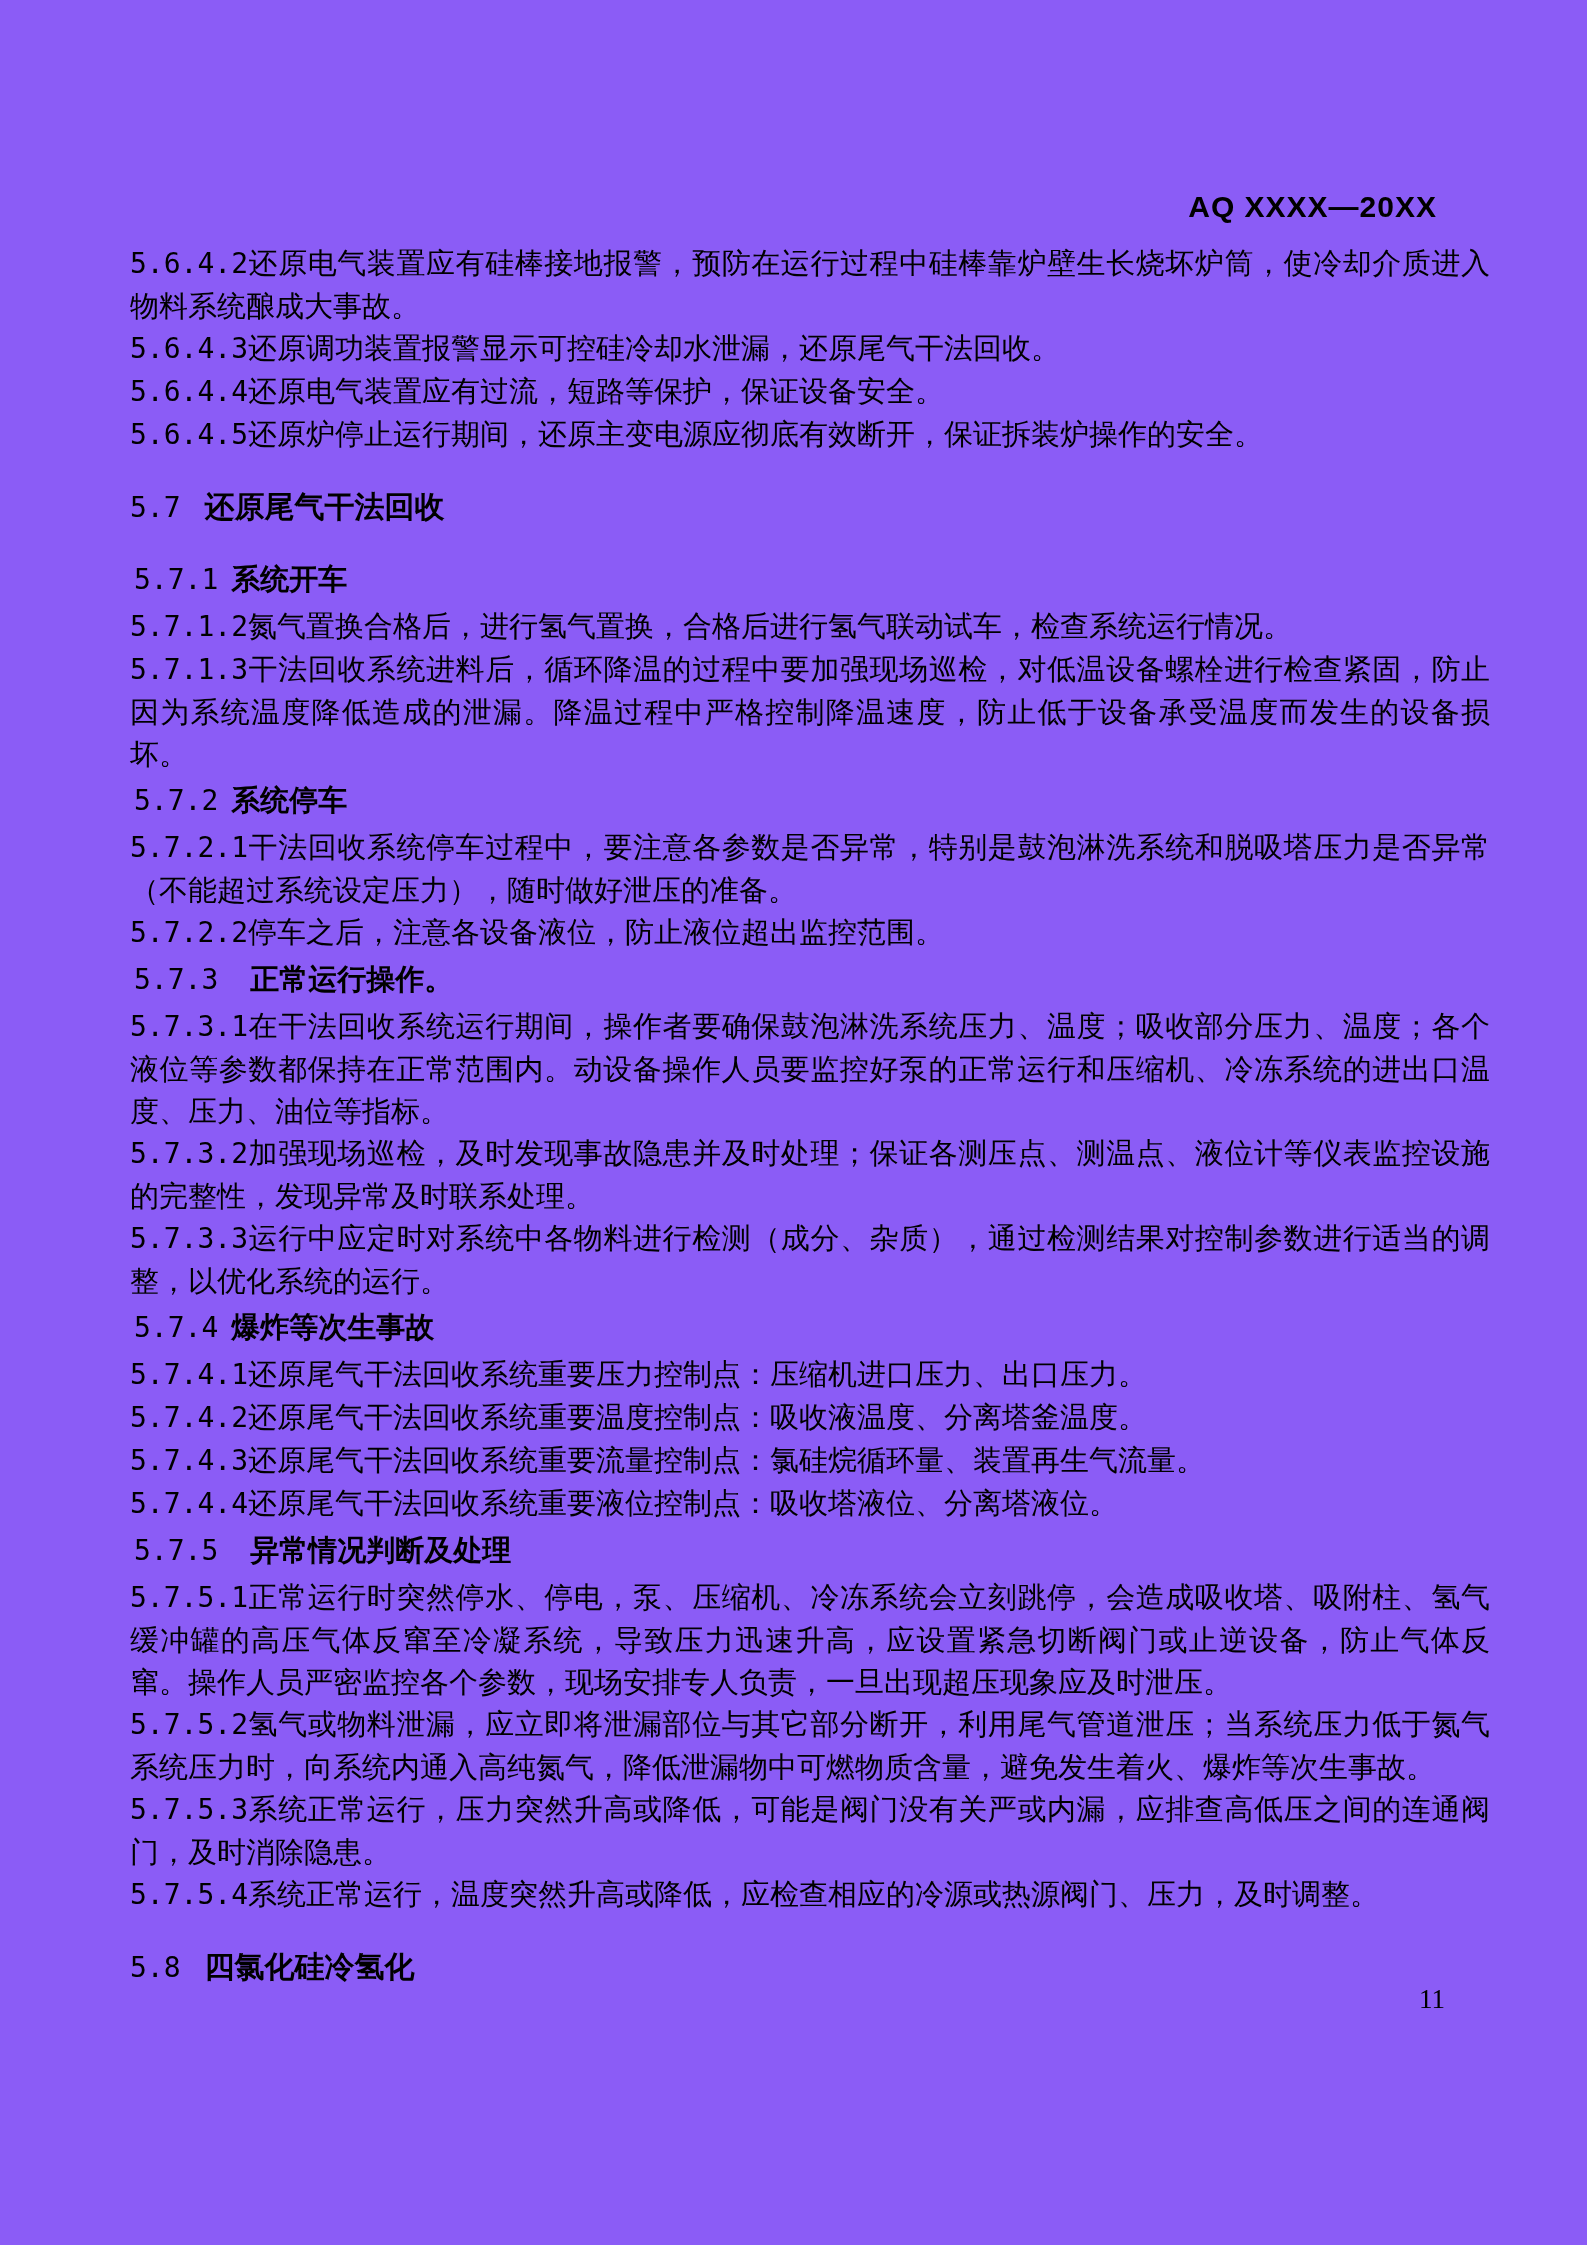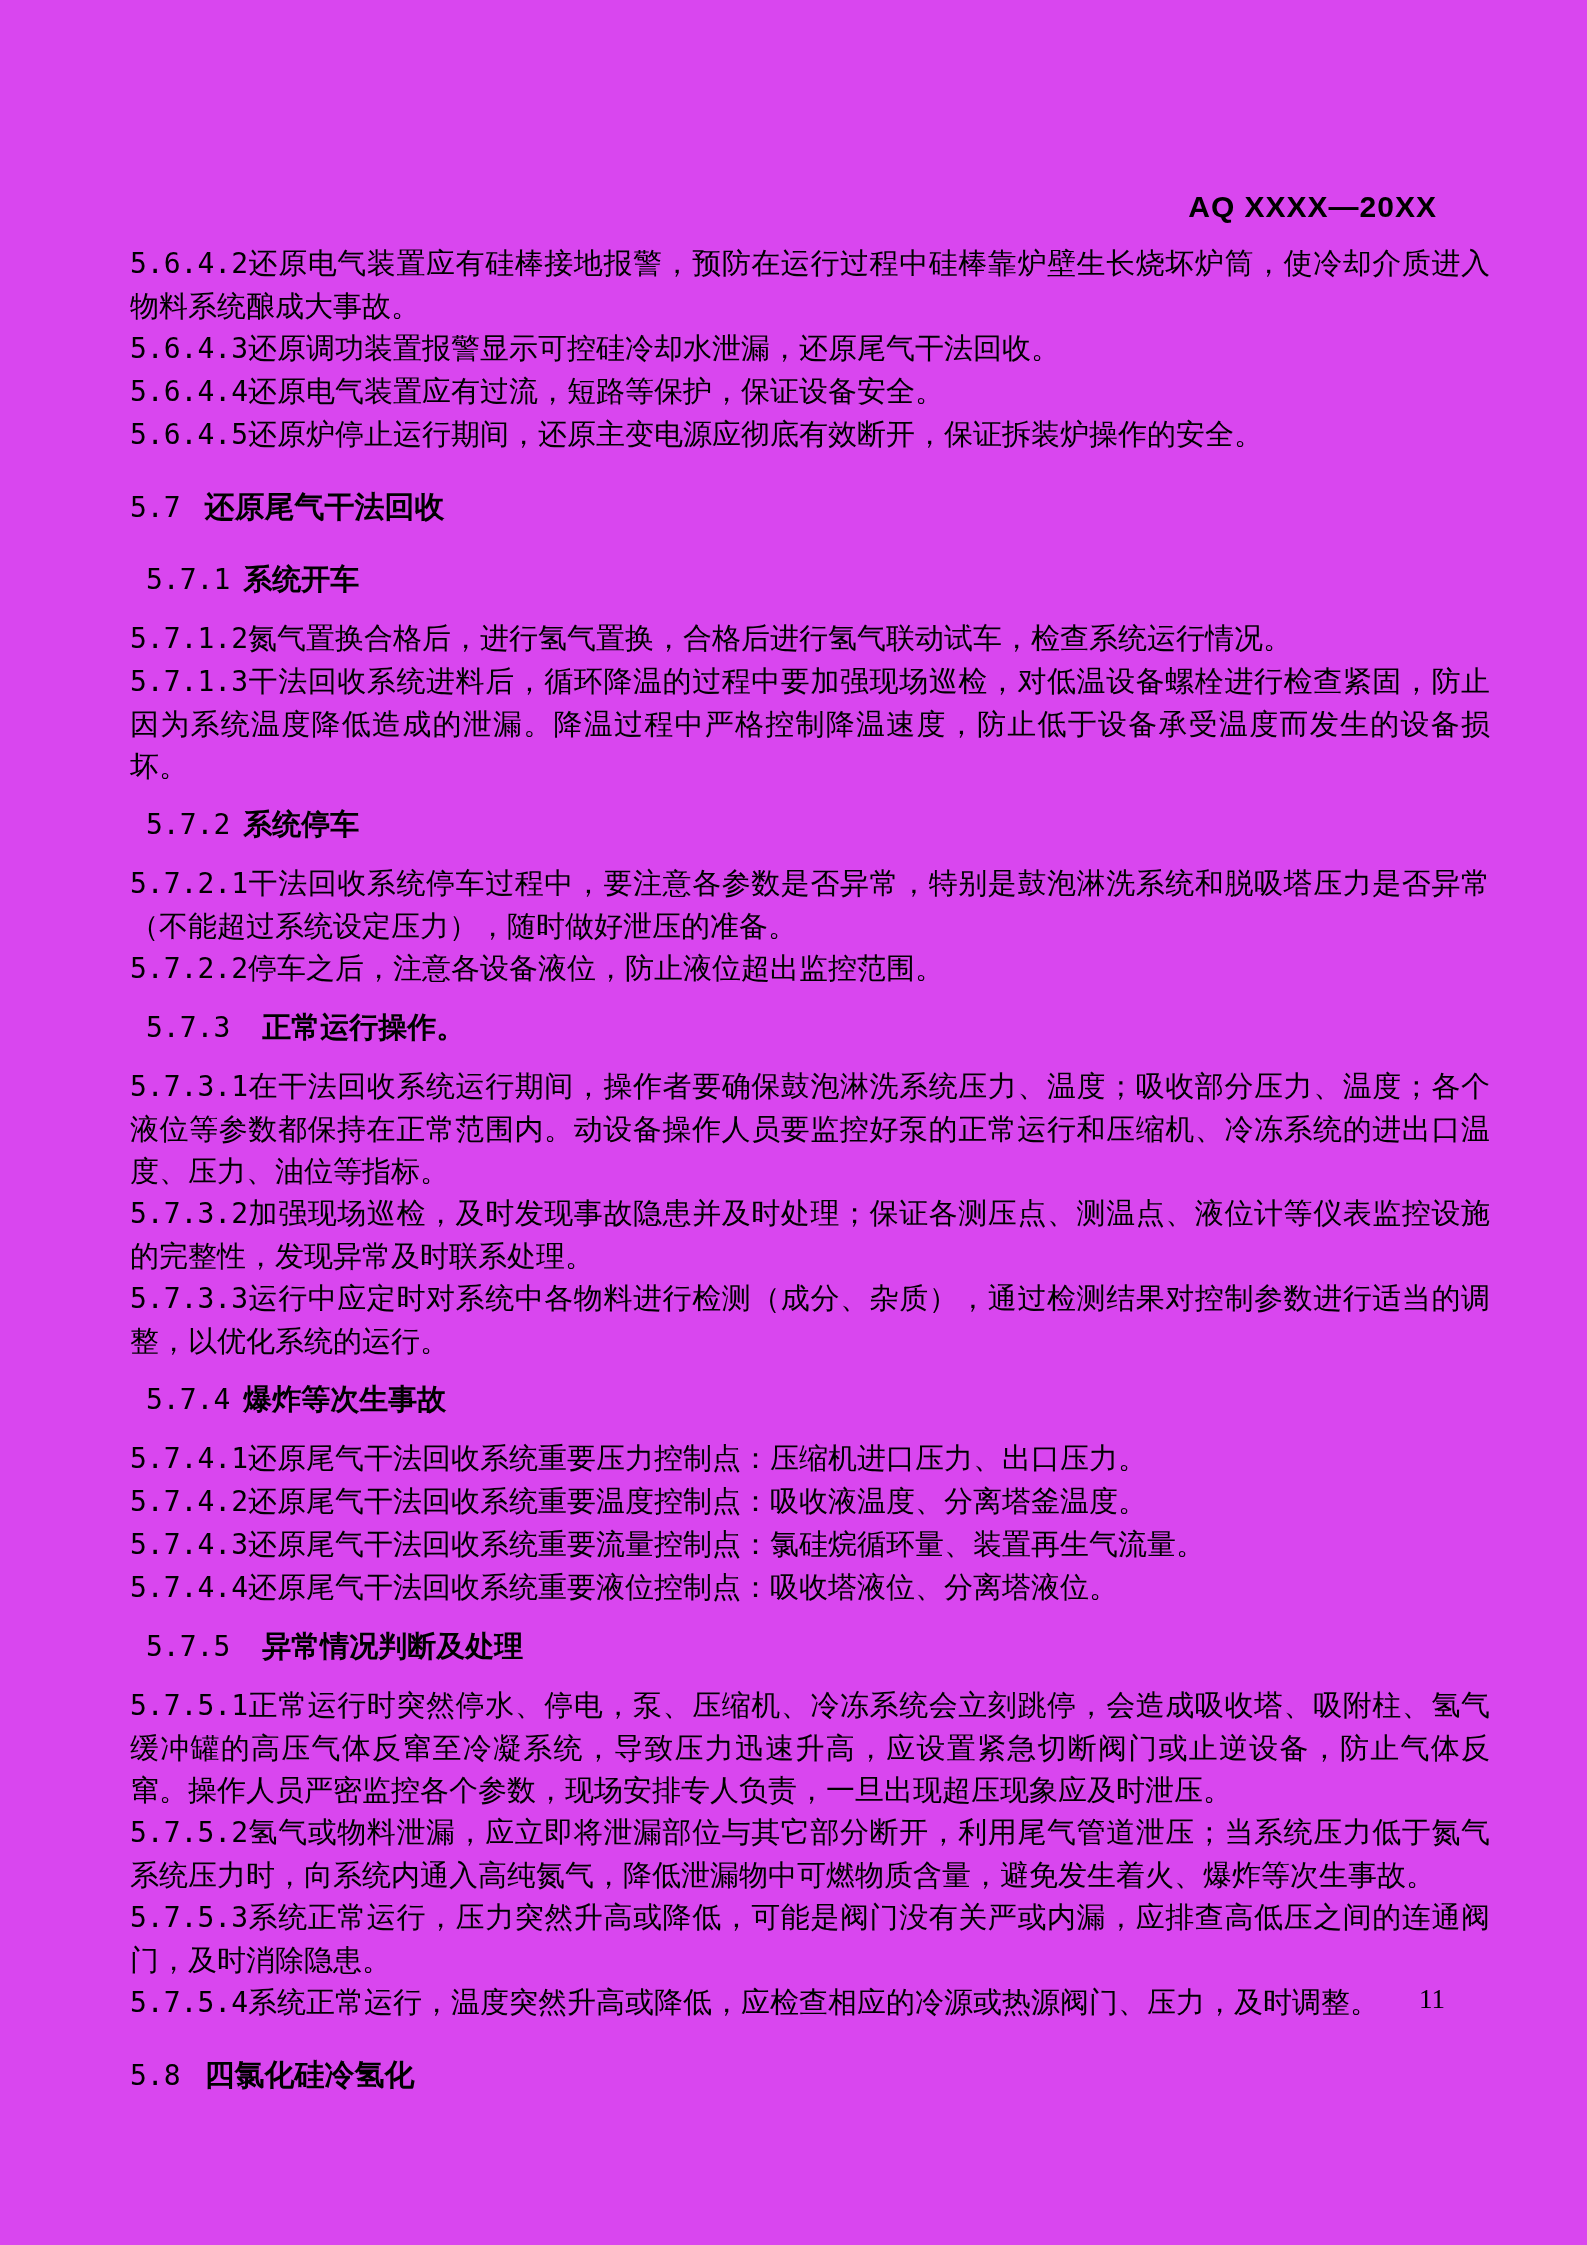--- a/index.html
+++ b/index.html
@@ -1,21 +1,21 @@
 <!DOCTYPE html>
 <html><head>
 <meta charset="utf-8">
 <style>
   * { box-sizing: border-box; }
   html, body { margin: 0; padding: 0; background: #e8e8e8; }
   .page {
     position: relative;
     width: 1587px;
     height: 2245px;
-    background: #d946ef;
+    background: #8b5cf6;
     font-family: "Liberation Serif", "DejaVu Serif", serif;
     color: #000000;
     overflow: hidden;
   }
   .doc-header {
     position: absolute;
     top: 190px;
     right: 150px;
     font-family: "Liberation Sans", "DejaVu Sans", sans-serif;
     font-weight: 600;
@@ -41,21 +41,21 @@
   h2.sec {
     margin: 21px 0;
     padding: 0;
     font-size: 30px;
     line-height: 59px;
     font-weight: bold;
     font-family: "Liberation Sans", "DejaVu Sans", sans-serif;
   }
   h2.sec .num { font-weight: normal; margin-right: 24px; }
   h3.subsec {
-    margin: 16px;
+    margin: 4px;
     padding: 0;
     font-size: 29px;
     line-height: 42px;
     font-weight: bold;
     font-family: "Liberation Sans", "DejaVu Sans", sans-serif;
   }
   h3.subsec .num { font-weight: normal; margin-right: 13px; }
   h3.subsec.wide .num { margin-right: 32px; }
   .page-number {
     position: absolute;

